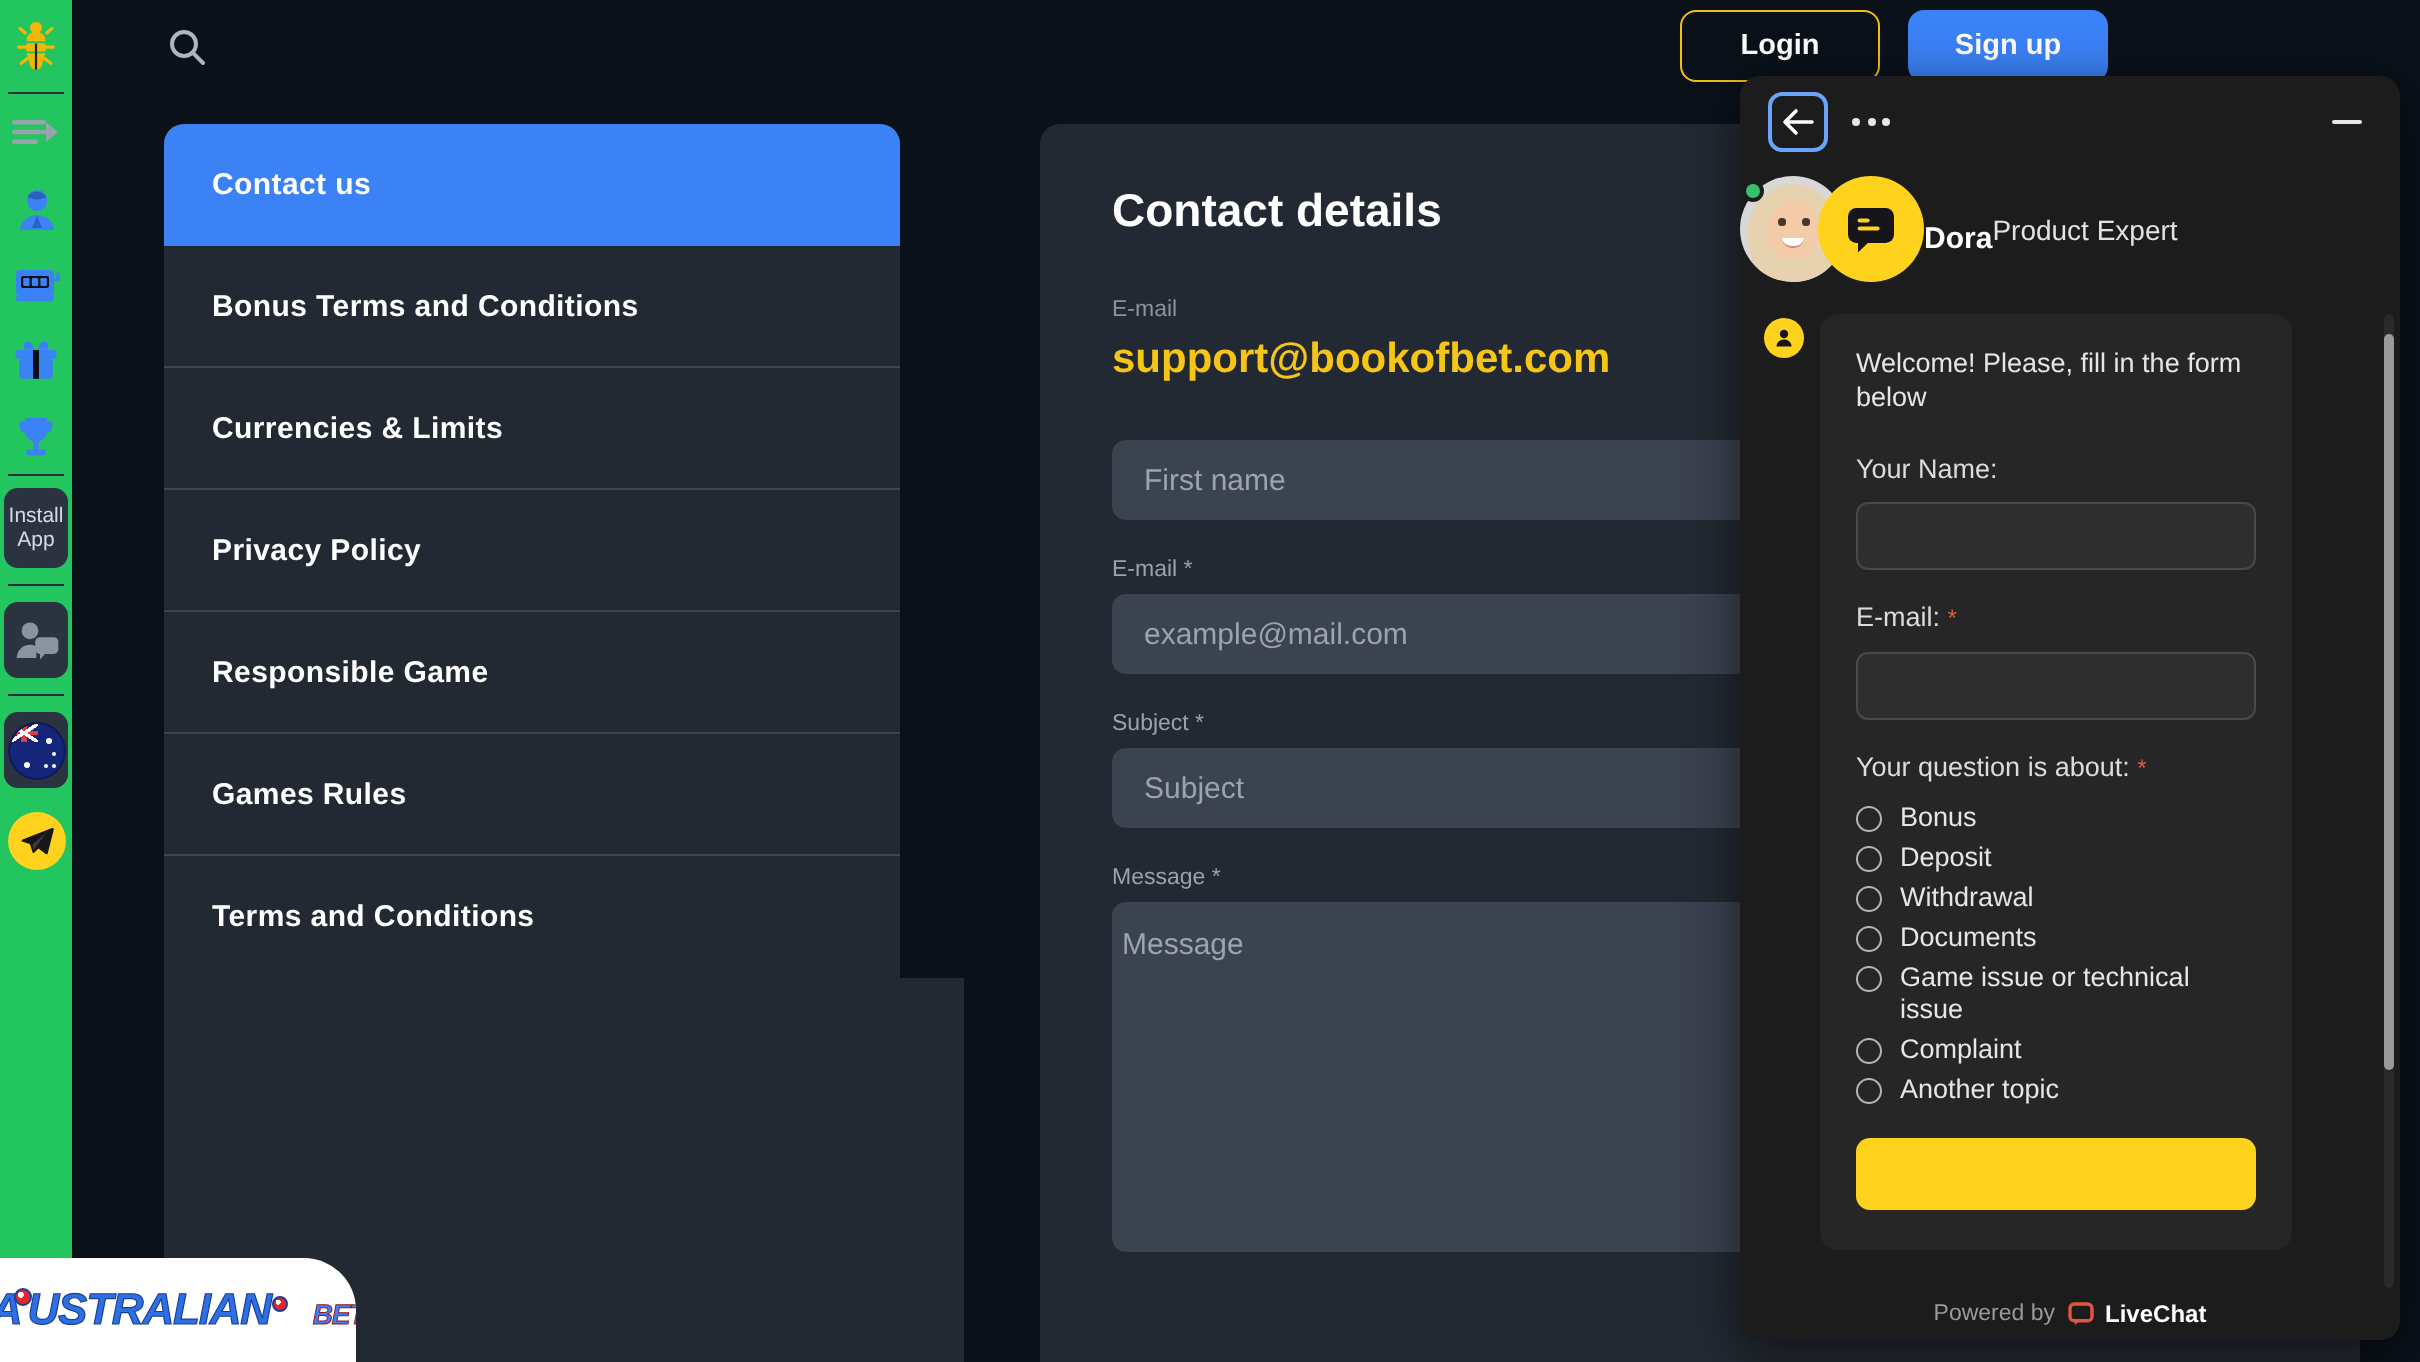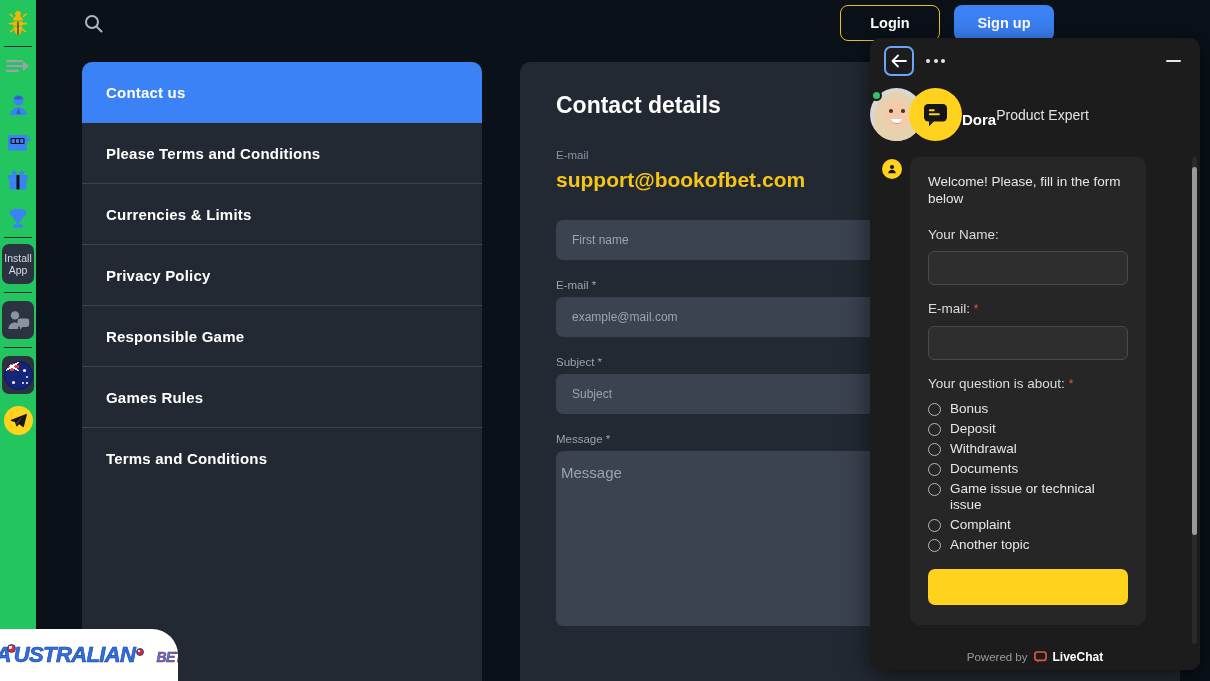--- a/index.html
+++ b/index.html
@@ -77,21 +77,21 @@
   }
 
   
   .content {
     position: absolute; left: 36px; top: 46px;
     width: 1174px; height: 635px; background: #0a1119;
   }
 
   
   .menu-card {
-    position: absolute; left: 46px; top: 16px; width: 400px;
+    position: absolute; left: 46px; top: 16px; width: 368px;
     background: #232932; border-radius: 10px 10px 0 0; overflow: hidden;
   }
   .menu-item {
     height: 61px; display: flex; align-items: center;
     padding-left: 24px; color: #ffffff;
     font-size: 15px; font-weight: bold; letter-spacing: .2px;
     border-bottom: 1px solid #3b434f;
   }
   .menu-item.active { background: #3b82f6; border-bottom: none; }
   .menu-item:last-child { border-bottom: none; }
@@ -110,21 +110,21 @@
     color: #ffffff; font-size: 23px; font-weight: bold; margin-bottom: 30px;
   }
   .contact-info { display: flex; gap: 130px; margin-bottom: 28px; }
   .info-label { color: #8b93a0; font-size: 11.5px; margin-bottom: 7px; }
   .info-value { color: #f5c518; font-size: 21px; font-weight: bold; }
 
   .field { margin-bottom: 19px; }
   .field-label { color: #9aa2ae; font-size: 11.5px; margin-bottom: 6px; }
   .field-input {
     width: 100%; height: 40px; border-radius: 7px; border: none;
-    background: #3b4250; color: #9ba3b0; font-size: 12px;
+    background: #3b4250; color: #9ba3b0; font-size: 15px;
     padding: 0 16px; display: flex; align-items: center;
   }
   .field-textarea {
     width: 100%; height: 175px; border-radius: 7px; border: none;
     background: #3b4250; color: #9ba3b0; font-size: 15px;
     padding: 13px 5px;
   }
 
   
   .logo-plate {
@@ -388,21 +388,21 @@
 
   <div class="content">
 
     <div class="menu-tail"></div>
 
     <div class="menu-card">
       <div class="menu-item active">
         <span>Contact us</span>
       </div>
       <div class="menu-item">
-        <span>Please Terms and Conditions</span>
+        <span>Bonus Terms and Conditions</span>
       </div>
       <div class="menu-item">
         <span>Currencies &amp; Limits</span>
       </div>
       <div class="menu-item">
         <span>Privacy Policy</span>
       </div>
       <div class="menu-item">
         <span>Responsible Game</span>
       </div>

